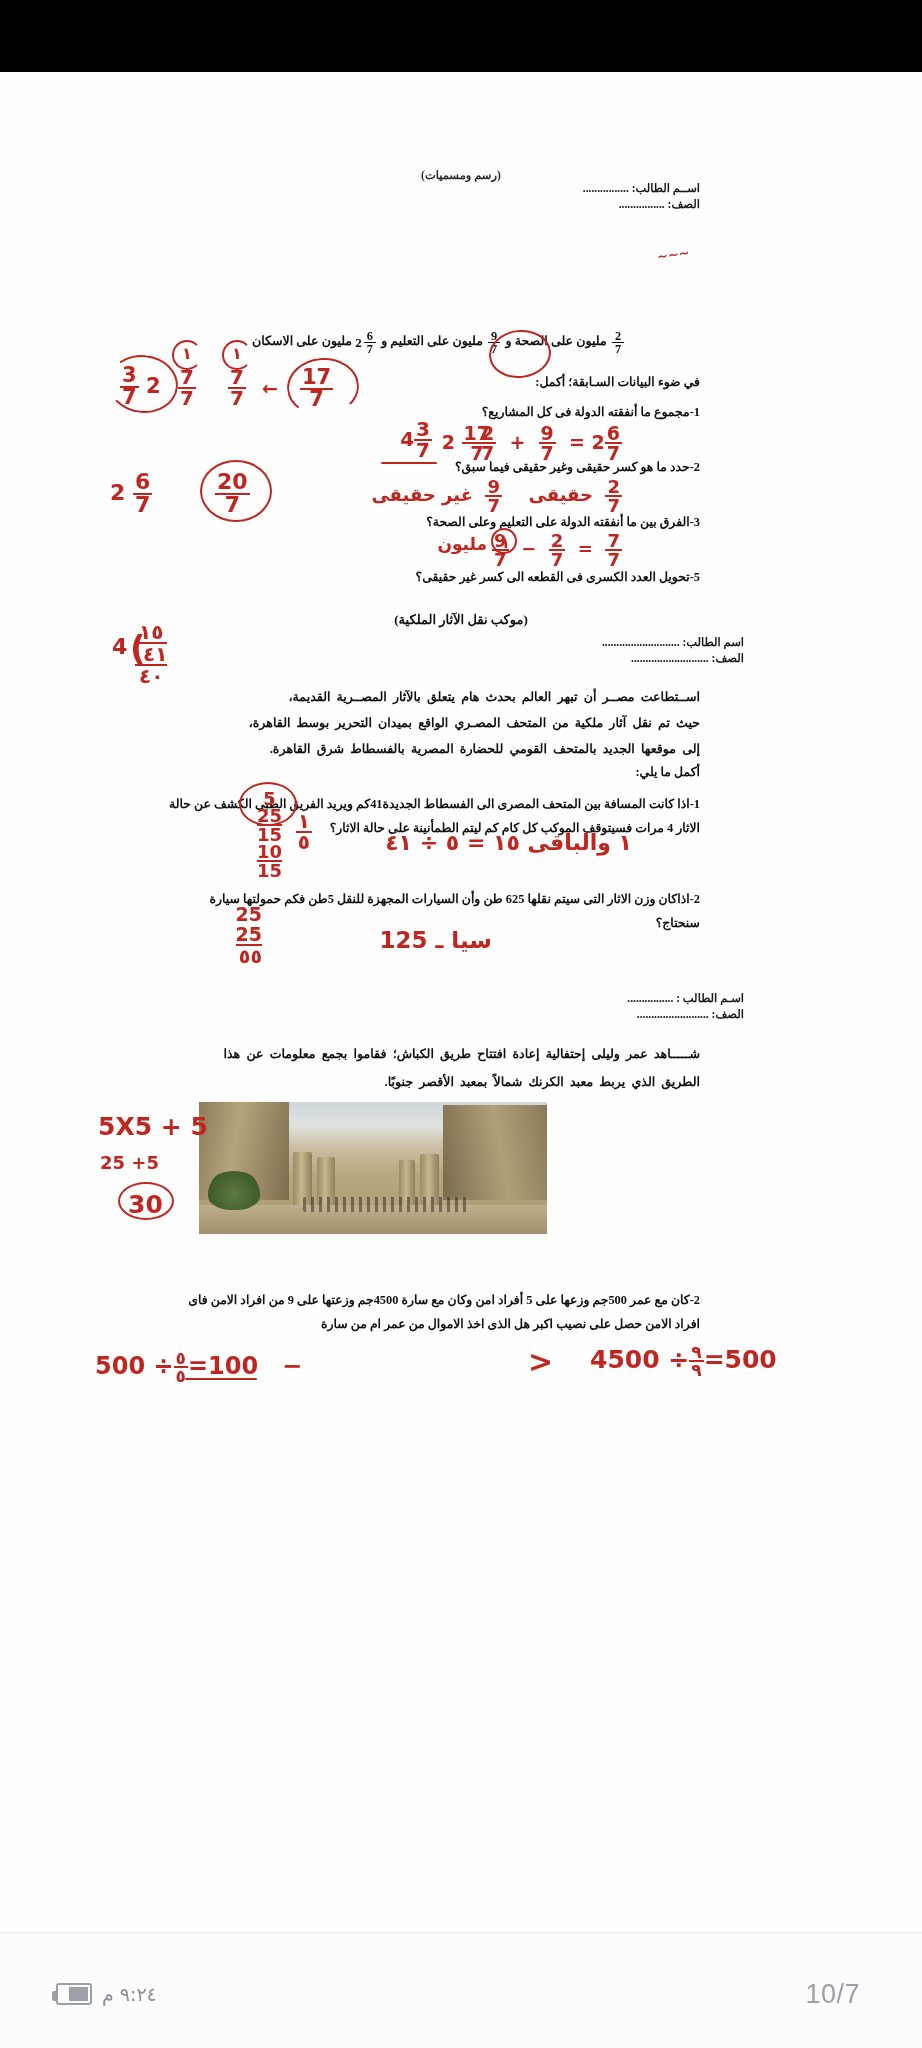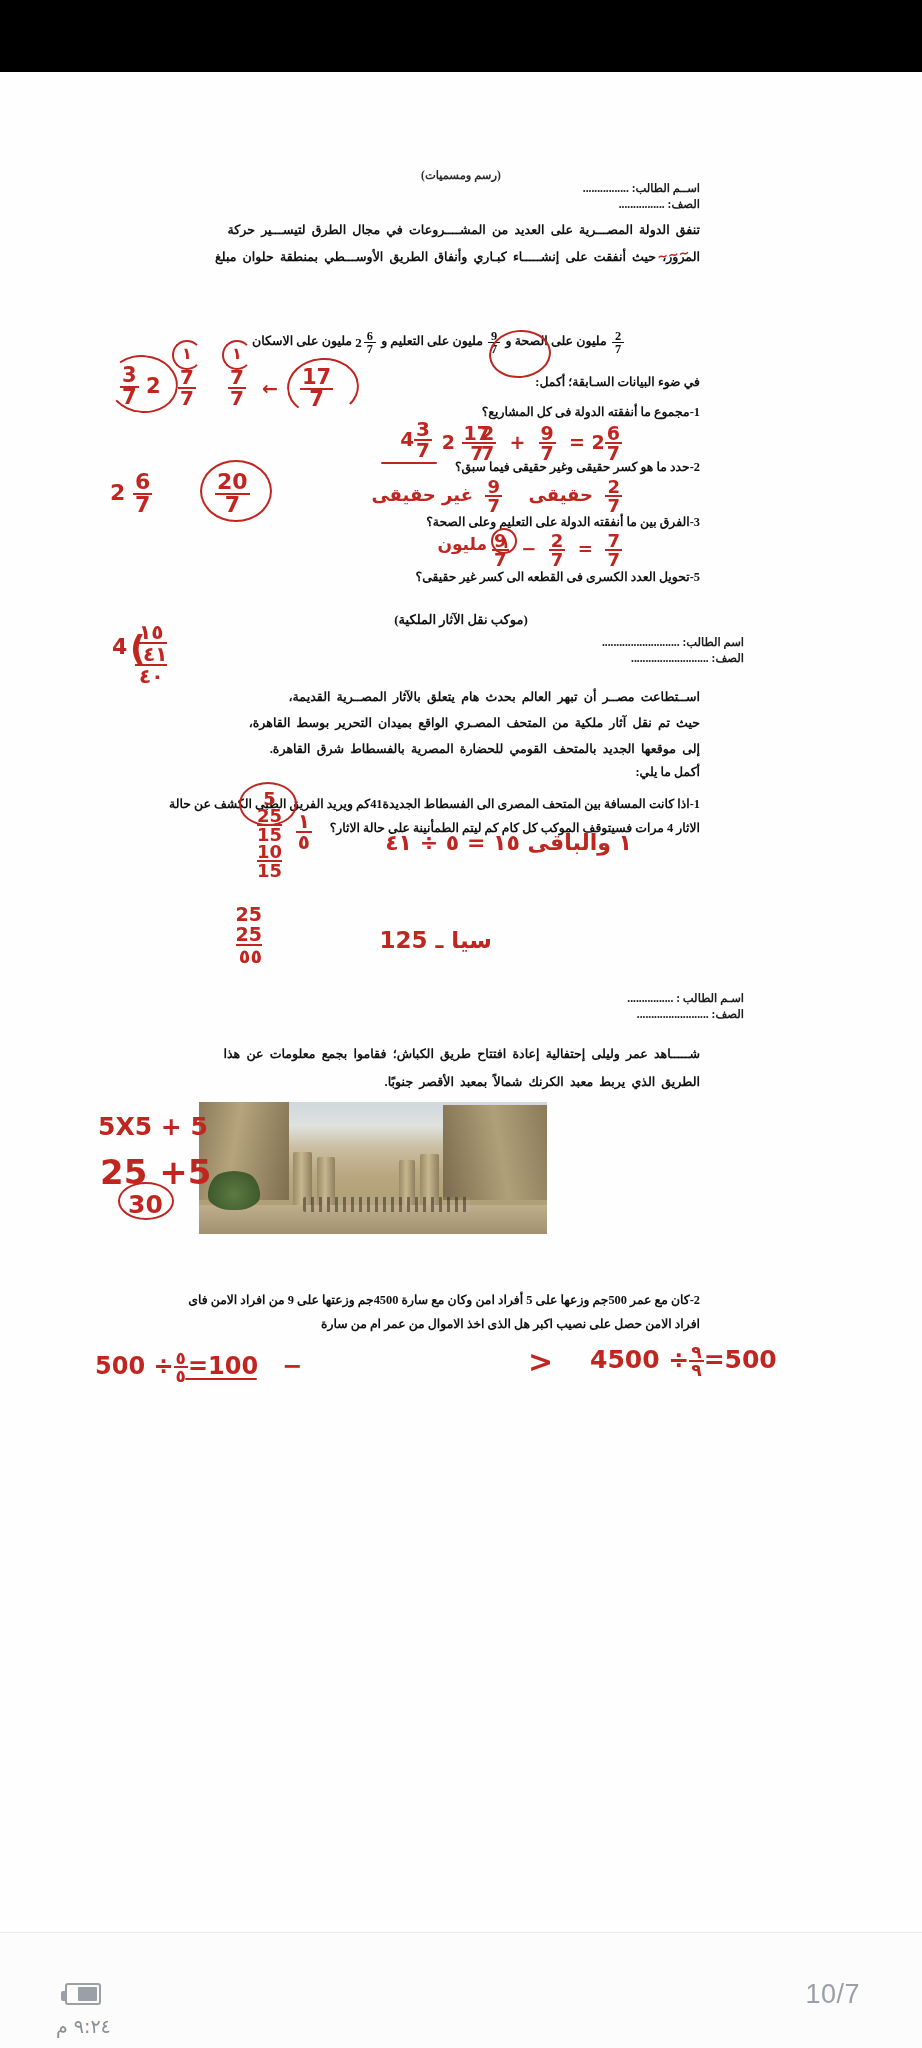--- a/index.html
+++ b/index.html
@@ -230,21 +230,20 @@
     background: #fcfcfc;
     border-top: 1px solid #e9e9e9;
     direction: ltr;
   }
   .status-left {
     position: absolute;
     left: 56px; top: 50px;
     display: flex;
     align-items: center;
     gap: 10px;
-    flex-direction: column;
   }
   .battery {
     width: 36px; height: 22px;
     border: 2px solid #9aa0a6;
     border-radius: 3px;
     position: relative;
     display: flex; align-items: center;
   }
   .battery::after {
     content: "";
@@ -286,24 +285,20 @@
 
       <div class="hdr-paren ar">(رسم ومسميات)</div>
 
       <div class="name-block ar">
         <div class="row">اســم الطالب: ................</div>
         <div class="row">الصف: ................</div>
       </div>
 
       <div class="hw" style="top:175px; right:232px; font-size:13px; transform:rotate(-8deg);">~~~</div>
 
-      <div class="para1 ar">
-        <div>تنفق الدولة المصـــرية على العديد من المشــــروعات في مجال الطرق لتيســـير حركة</div>
-        <div>المرور، حيث أنفقت على إنشـــــاء كبـاري وأنفاق الطريق الأوســـطي بمنطقة حلوان مبلغ</div>
-      </div>
 
       <div class="fracline ar">
         <span class="frac">
           <span class="num">2</span>
           <span class="den">7</span>
         </span>
         <span>مليون على الصحة و</span>
         <span class="frac">
           <span class="num">9</span>
           <span class="den">7</span>
@@ -413,20 +408,21 @@
       <div class="para1 ar" style="top:612px; right:222px; left:178px; line-height:26px;">
         <div>اســتطاعت مصــر أن تبهر العالم بحدث هام يتعلق بالآثار المصــرية القديمة،</div>
         <div>حيث تم نقل آثار ملكية من المتحف المصـري الواقع بميدان التحرير بوسط القاهرة،</div>
         <div>إلى موقعها الجديد بالمتحف القومي للحضارة المصرية بالفسطاط شرق القاهرة.</div>
       </div>
 
       <div class="qline ar" style="top:690px;">أكمل ما يلي:</div>
 
       <div class="qline ar" style="top:720px; line-height:24px;">1-اذا كانت المسافة  بين المتحف المصرى الى الفسطاط الجديدة41كم  ويريد الفريق الطبى الكشف عن حالة الاثار 4 مرات  فسيتوقف الموكب كل كام  كم ليتم الطمأنينة على حالة الاثار؟</div>
 
+      <div class="qline ar" style="top:815px; line-height:24px;">2-اذاكان وزن الاثار التى سيتم نقلها 625 طن وأن السيارات المجهزة للنقل 5طن فكم حمولتها سيارة سنحتاج؟</div>
 
       <div class="hw" style="top:758px; right:290px; font-size:22px; direction:rtl;">
         ١ والباقى ١٥ = ٥ ÷ ٤١
       </div>
       <div class="hw" style="top:740px; right:610px; font-size:20px; direction:ltr;">
         <span class="hw-frac"><span class="n">١</span><span class="d">٥</span></span>
       </div>
       <div class="hw" style="top:718px; right:640px; font-size:18px; line-height:17px; direction:ltr; text-align:center;">
         <div>5</div>
         <div style="border-bottom:2px solid #c0261f;">25</div>
@@ -465,21 +461,21 @@
         <div class="col4"></div>
         <div class="ground"></div>
         <div class="crowd"></div>
         <div class="tree"></div>
       </div>
 
 
       <div class="qline ar" style="top:1216px; line-height:24px;">2-كان مع عمر 500جم وزعها على 5 أفراد امن  وكان مع سارة 4500جم وزعتها على 9 من افراد الامن فاى افراد الامن حصل على نصيب اكبر هل الذى اخذ الاموال من عمر ام من سارة</div>
 
       <div class="hw" style="top:1040px; left:98px; font-size:25px;">5 + 5X5</div>
-      <div class="hw" style="top:1080px; left:100px; font-size:34px;">5+ 25</div>
+      <div class="hw" style="top:1080px; left:100px; font-size:18px;">5+ 25</div>
       <div class="hw" style="top:1118px; left:128px; font-size:25px;">30</div>
       <div class="ellipse" style="top:1110px; left:118px; width:56px; height:38px;"></div>
 
       <div class="hw" style="top:1278px; left:95px; font-size:24px; direction:ltr;">
         500 ÷<span class="hw-frac" style="font-size:17px;"><span class="n">٥</span><span class="d">٥</span></span>=100
       </div>
       <div class="underline-red" style="top:1306px; left:185px; width:72px;"></div>
       <div class="hw" style="top:1280px; left:282px; font-size:24px;">−</div>
 
       <div class="hw" style="top:1272px; left:528px; font-size:30px;">&lt;</div>

